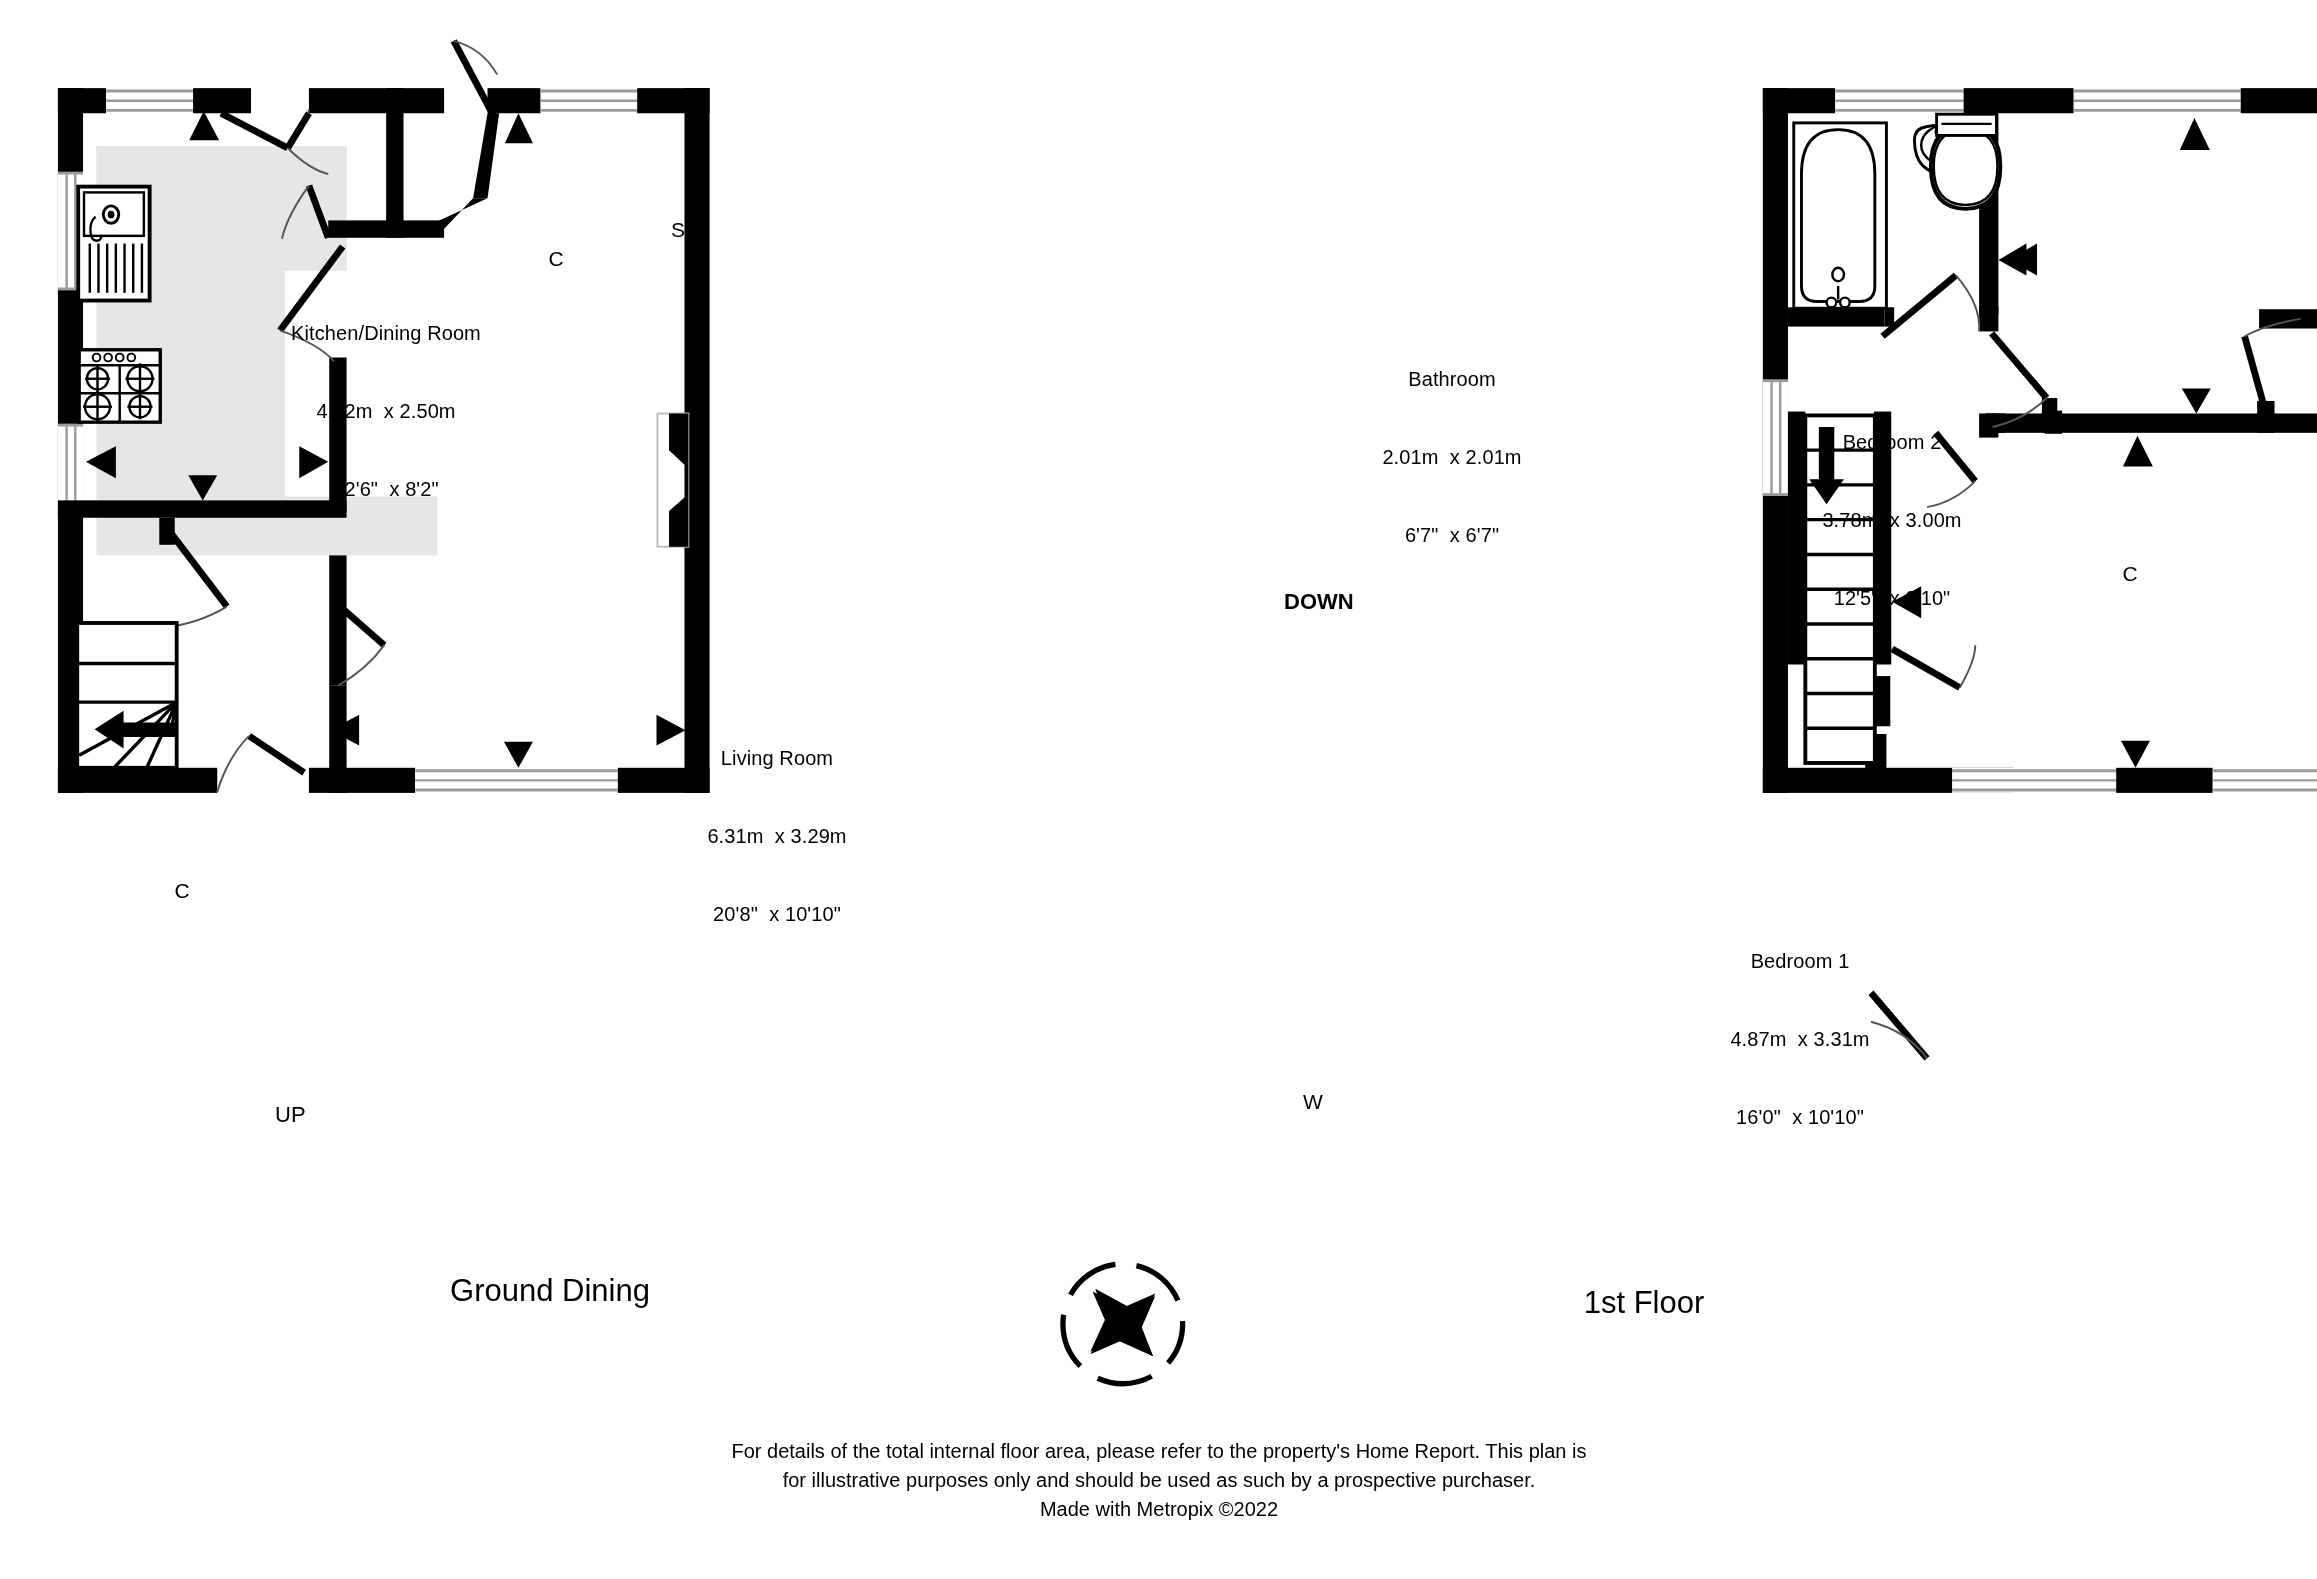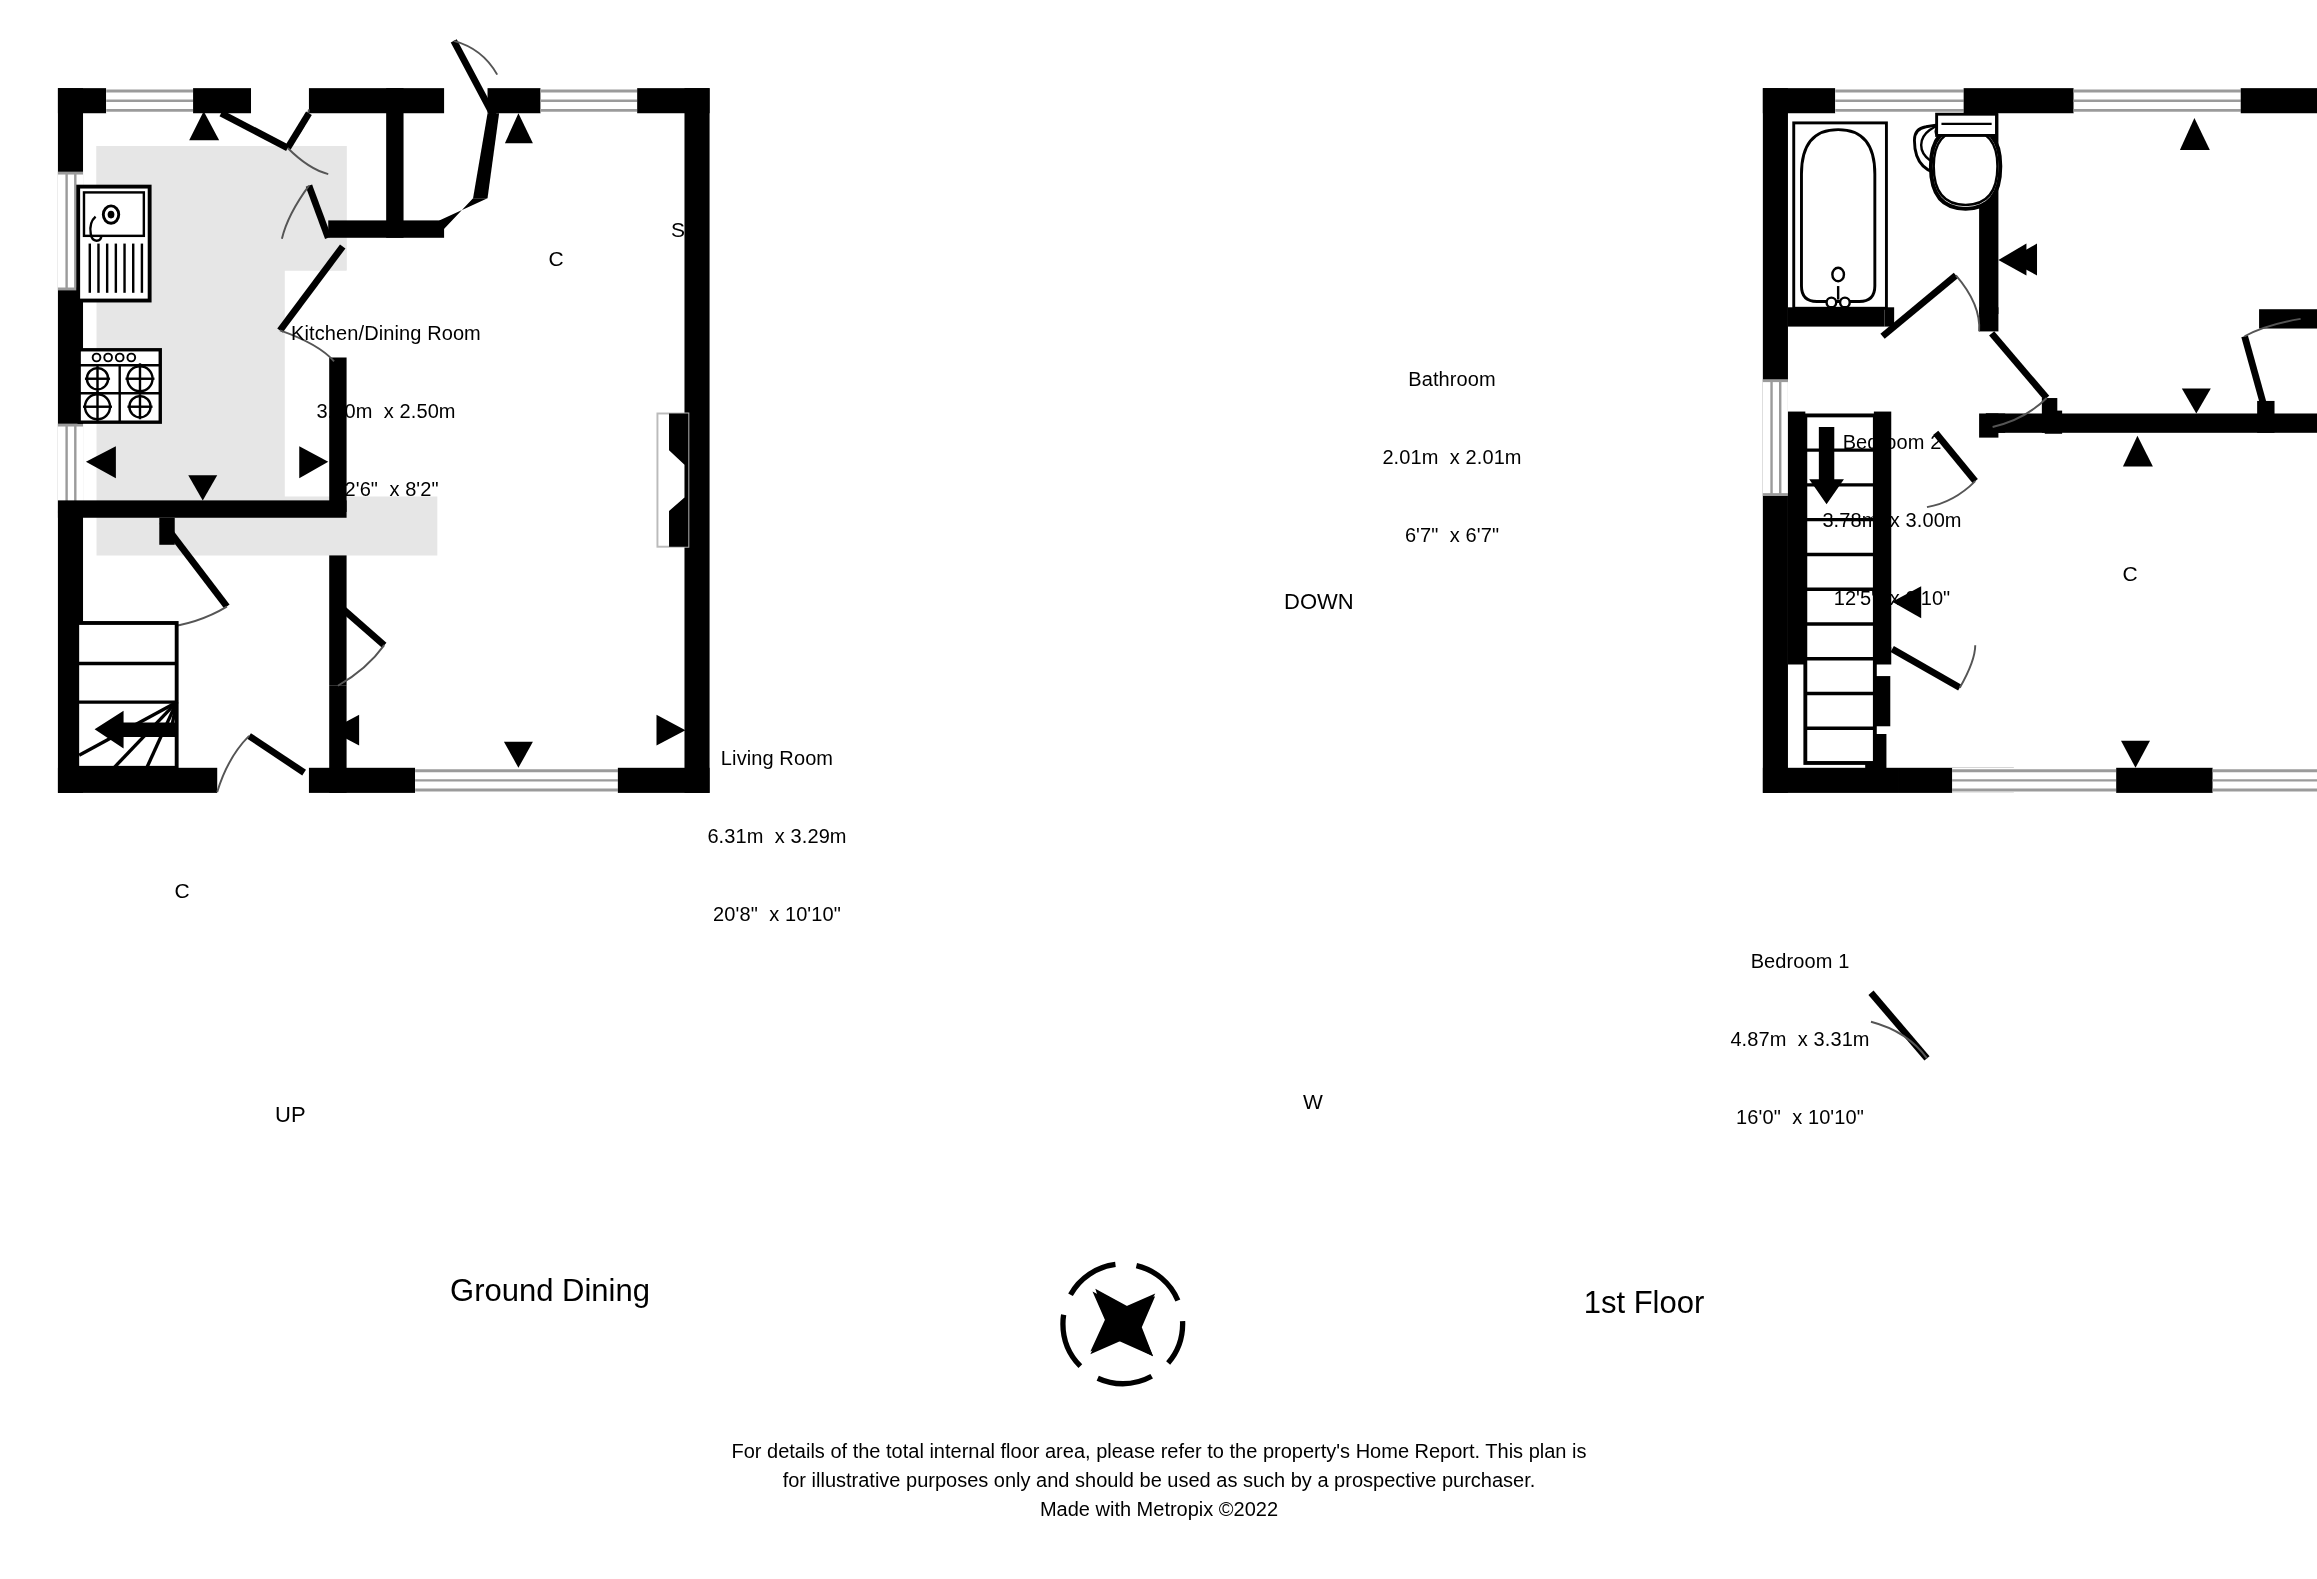--- a/index.html
+++ b/index.html
@@ -337,21 +337,21 @@
     <g transform="rotate(137)">
       <polygon points="0,-46 12,-12 46,0 12,12 0,46 -12,12 -46,0 -12,-12" fill="#000"></polygon>
       <polygon points="0,-46 16,-8 44,2 10,16 -4,46 -16,10 -44,-2 -12,-16" fill="#000"></polygon>
     </g>
   </g>
 
 </svg>
 
 <div class="txt room-label" style="left:386px;top:268px;">
   <div class="rname">Kitchen/Dining Room</div>
-  <div class="rdim">3.80m  x 2.50m</div>
+  <div class="rdim">4.62m  x 2.50m</div>
   <div class="rdim">12'6"  x 8'2"</div>
 </div>
 
 <div class="txt room-label" style="left:777px;top:693px;">
   <div class="rname">Living Room</div>
   <div class="rdim">6.31m  x 3.29m</div>
   <div class="rdim">20'8"  x 10'10"</div>
 </div>
 
 <div class="txt tag" style="left:556px;top:259px;">C</div>
@@ -374,21 +374,21 @@
 
 <div class="txt room-label" style="left:1800px;top:896px;">
   <div class="rname">Bedroom 1</div>
   <div class="rdim">4.87m  x 3.31m</div>
   <div class="rdim">16'0"  x 10'10"</div>
 </div>
 
 <div class="txt tag" style="left:2130px;top:574px;">C</div>
 <div class="txt tag" style="left:1313px;top:1102px;">W</div>
 
-<div class="txt dir-label" style="left:1284px;top:602px;">DOWN</div>
+<div class="txt dir-label" style="left:1284px;top:602px;font-weight:bold;">DOWN</div>
 
 <div class="txt floor-title" style="left:550px;top:1273px;">Ground Dining</div>
 <div class="txt floor-title" style="left:1644px;top:1285px;">1st Floor</div>
 
 <div class="footer">For details of the total internal floor area, please refer to the property's Home Report. This plan is
 for illustrative purposes only and should be used as such by a prospective purchaser.
 Made with Metropix ©2022</div>
 
 
 </body></html>

